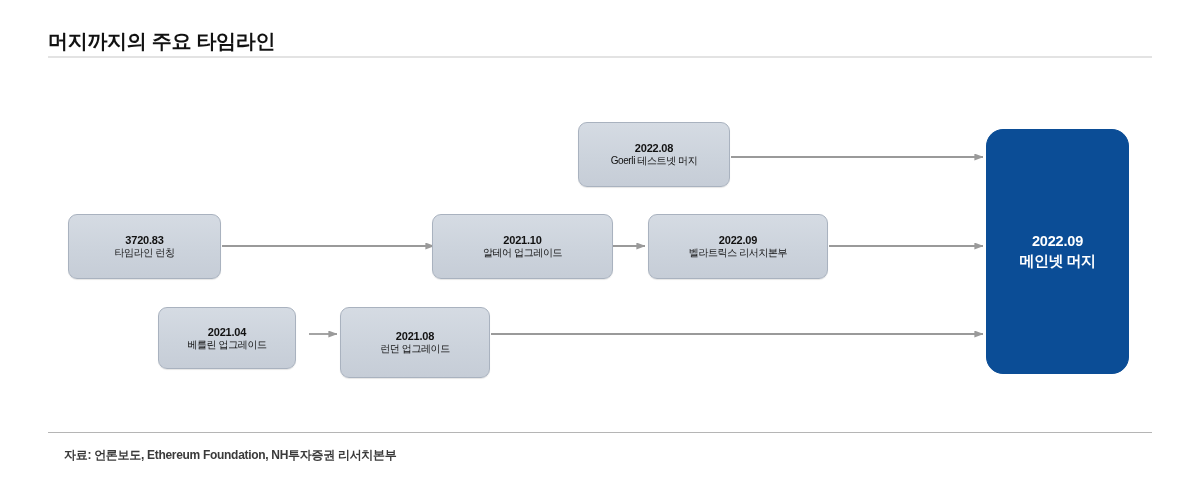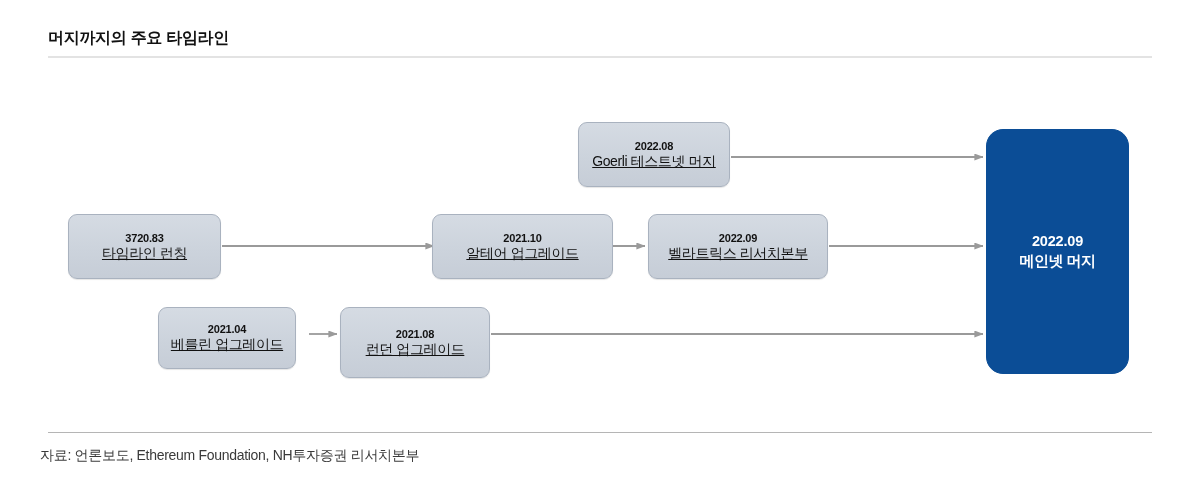--- a/index.html
+++ b/index.html
@@ -14,21 +14,21 @@
     font-family: "Liberation Sans", "DejaVu Sans", sans-serif;
     color: #1a1a1a;
     overflow: hidden;
   }
 
   
   #chart-title {
     position: absolute;
     left: 48px;
     top: 28px;
-    font-size: 16px;
+    font-size: 20px;
     font-weight: bold;
     letter-spacing: -0.3px;
     color: #111111;
     white-space: nowrap;
   }
   #title-divider {
     position: absolute;
     left: 48px;
     top: 56px;
     width: 1104px;
@@ -69,26 +69,25 @@
     text-align: center;
     z-index: 3;
   }
   .node .node-date {
     font-size: 11px;
     font-weight: bold;
     color: #111111;
     letter-spacing: -0.2px;
   }
   .node .node-label {
-    font-size: 14px;
+    font-size: 10px;
     font-weight: normal;
     color: #111111;
     letter-spacing: -0.4px;
     white-space: nowrap;
-    text-decoration: underline;
   }
 
   
   #node-merge {
     position: absolute;
     box-sizing: border-box;
     display: flex;
     flex-direction: column;
     align-items: center;
     justify-content: center;
@@ -117,26 +116,27 @@
   #footer-divider {
     position: absolute;
     left: 48px;
     top: 432px;
     width: 1104px;
     height: 1px;
     background: #b5b5b5;
   }
   #source-note {
     position: absolute;
-    left: 40px;
+    left: 64px;
     top: 447px;
-    font-size: 14px;
+    font-size: 12px;
     color: #3a3a3a;
     letter-spacing: -0.3px;
     white-space: nowrap;
+    font-weight: bold;
   }
 </style>
 </head>
 <body>
 
 <div id="chart-title">머지까지의 주요 타임라인</div>
 <div id="title-divider"></div>
 
 <div id="timeline-canvas">
 

